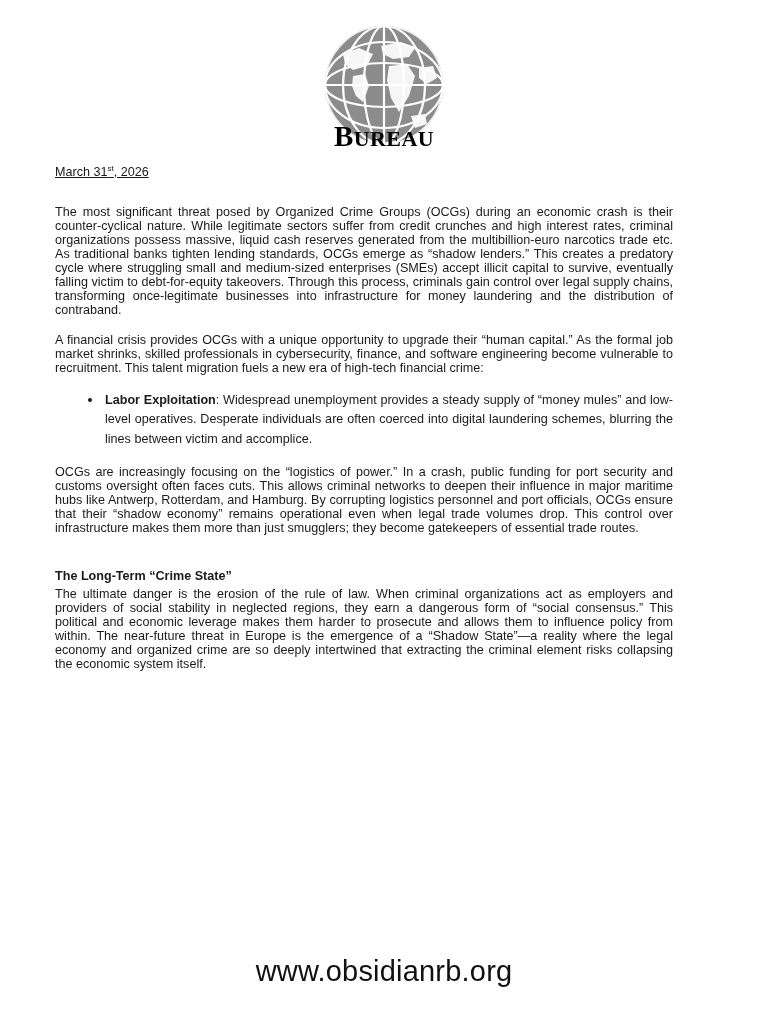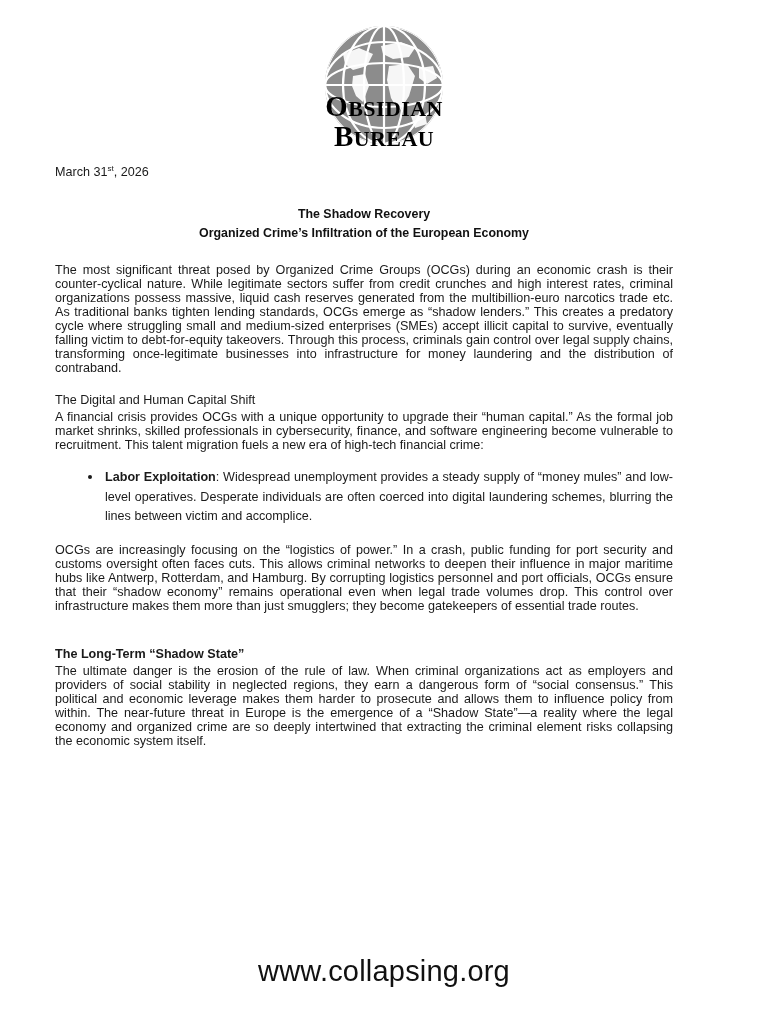--- a/index.html
+++ b/index.html
@@ -82,20 +82,21 @@
     left: 55px;
     top: 163px;
     width: 618px;
   }
 
   .date-line {
     font-size: 12.6px;
     line-height: 18px;
     color: #1a1a1a;
     margin-bottom: 24px;
+    text-decoration: underline;
   }
   .date-line sup {
     font-size: 8px;
     vertical-align: super;
     line-height: 0;
   }
 
   .title-block {
     text-align: center;
     margin-bottom: 20px;
@@ -191,50 +192,44 @@
             <path d="M20 30 L36 24 L50 30 L44 42 L30 46 L22 40 Z"></path>
             <path d="M30 52 L42 50 L46 62 L40 78 L33 72 L29 62 Z"></path>
             <path d="M58 22 L78 18 L92 24 L86 33 L70 35 L60 30 Z"></path>
             <path d="M66 42 L84 40 L92 52 L86 72 L76 88 L68 74 L64 56 Z"></path>
             <path d="M96 44 L110 42 L114 54 L104 60 L96 54 Z"></path>
             <path d="M88 92 L102 90 L104 100 L92 104 Z"></path>
           </g>
         </svg>
       </div>
       <div class="logo-text">
-        <div class="logo-line logo-l1"><span class="cap">O</span><span class="sc">BSIDIAN</span></div>
         <div class="logo-line logo-l3"><span class="cap">B</span><span class="sc">UREAU</span></div>
       </div>
     </div>
   </div>
 
   <div class="doc">
 
     <div class="date-line"><span>March 31</span><sup>st</sup><span>, 2026</span></div>
 
-    <div class="title-block">
-      <div class="title-line">The Shadow Recovery</div>
-      <div class="title-line">Organized Crime’s Infiltration of the European Economy</div>
-    </div>
 
     <p class="body-par">The most significant threat posed by Organized Crime Groups (OCGs) during an economic crash is their counter-cyclical nature. While legitimate sectors suffer from credit crunches and high interest rates, criminal organizations possess massive, liquid cash reserves generated from the multibillion-euro narcotics trade etc. As traditional banks tighten lending standards, OCGs emerge as “shadow lenders.” This creates a predatory cycle where struggling small and medium-sized enterprises (SMEs) accept illicit capital to survive, eventually falling victim to debt-for-equity takeovers. Through this process, criminals gain control over legal supply chains, transforming once-legitimate businesses into infrastructure for money laundering and the distribution of contraband.</p>
 
-    <div class="section-head">The Digital and Human Capital Shift</div>
     <p class="body-par">A financial crisis provides OCGs with a unique opportunity to upgrade their “human capital.” As the formal job market shrinks, skilled professionals in cybersecurity, finance, and software engineering become vulnerable to recruitment. This talent migration fuels a new era of high-tech financial crime:</p>
 
     <ul class="bullets">
       <li>
         <span class="dot"></span><b>Labor Exploitation</b><span>: Widespread unemployment provides a steady supply of “money mules” and low-level operatives. Desperate individuals are often coerced into digital laundering schemes, blurring the lines between victim and accomplice.</span>
       </li>
     </ul>
 
     <p class="body-par">OCGs are increasingly focusing on the “logistics of power.” In a crash, public funding for port security and customs oversight often faces cuts. This allows criminal networks to deepen their influence in major maritime hubs like Antwerp, Rotterdam, and Hamburg. By corrupting logistics personnel and port officials, OCGs ensure that their “shadow economy” remains operational even when legal trade volumes drop. This control over infrastructure makes them more than just smugglers; they become gatekeepers of essential trade routes.</p>
 
     <div class="spacer-md"></div>
 
-    <div class="section-head bold">The Long-Term “Shadow State”</div>
+    <div class="section-head bold">The Long-Term “Crime State”</div>
     <p class="body-par">The ultimate danger is the erosion of the rule of law. When criminal organizations act as employers and providers of social stability in neglected regions, they earn a dangerous form of “social consensus.” This political and economic leverage makes them harder to prosecute and allows them to influence policy from within. The near-future threat in Europe is the emergence of a “Shadow State”—a reality where the legal economy and organized crime are so deeply intertwined that extracting the criminal element risks collapsing the economic system itself.</p>
 
   </div>
 
-  <div class="footer">www.collapsing.org</div>
+  <div class="footer">www.obsidianrb.org</div>
 
 </div>
 
 </body></html>

